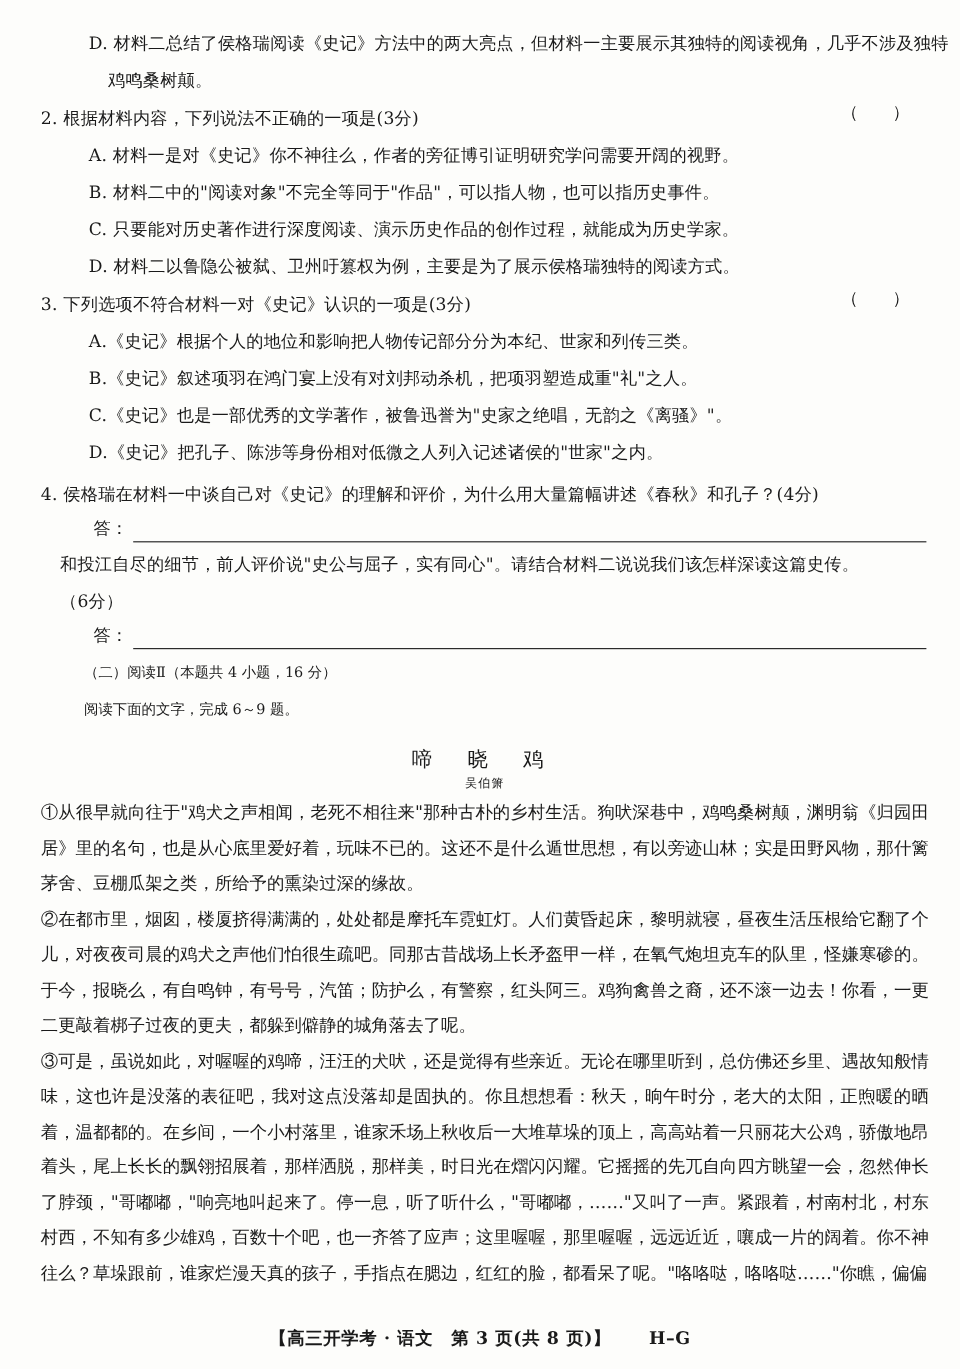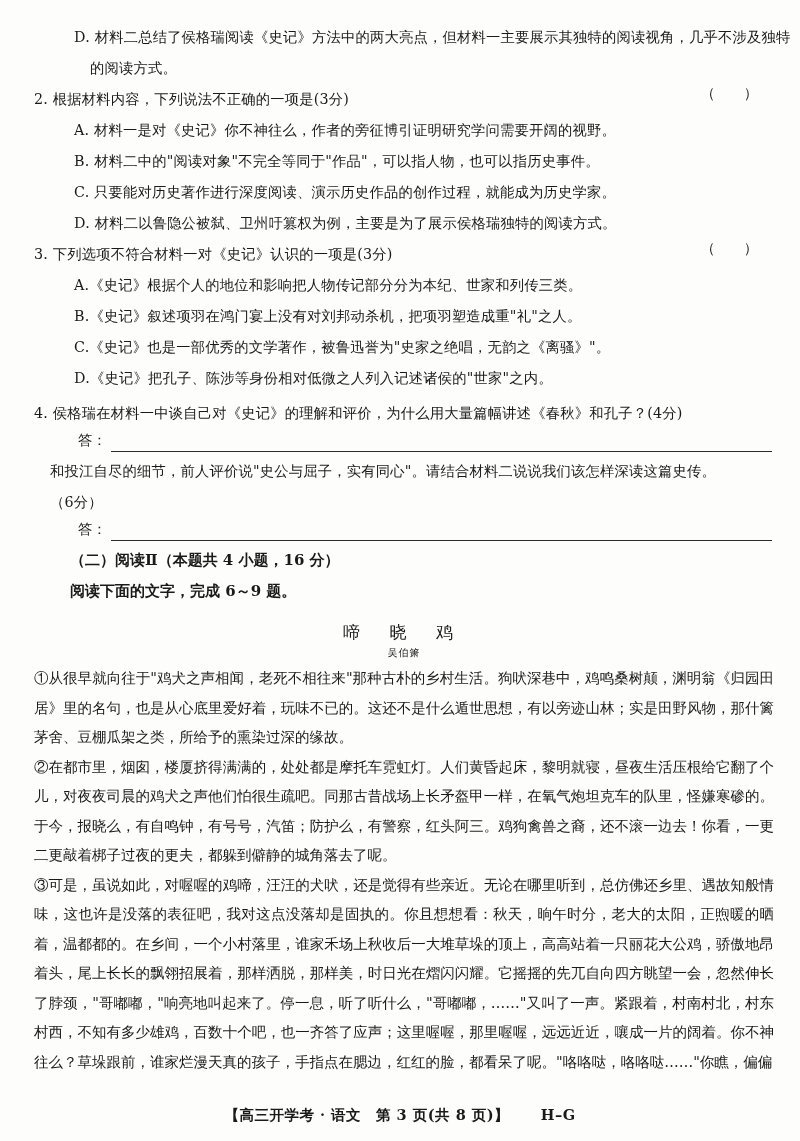--- a/index.html
+++ b/index.html
@@ -61,24 +61,23 @@
     padding-bottom: 2px;
   }
   .answer-rule {
     flex: 1;
     border-bottom: 1px solid #2b2b2b;
     height: 20px;
     margin-left: 4px;
     margin-right: 2px;
   }
   .section-head {
-    font-size: 15px;
+    font-size: 12px;
     line-height: 31px;
     padding-left: 36px;
-    font-weight: bold;
   }
   .title {
     text-align: center;
     font-size: 17px;
     font-weight: normal;
     letter-spacing: 12px;
     margin-top: 14px;
     margin-bottom: 2px;
   }
   .author {
@@ -111,21 +110,21 @@
   }
 </style>
 </head>
 <body>
 
 <div class="page">
   <div class="content">
 
     <div class="indent-opt">
       <div class="line">D. 材料二总结了侯格瑞阅读《史记》方法中的两大亮点，但材料一主要展示其独特的阅读视角，几乎不涉及独特</div>
-      <div class="line" style="padding-left:16px;">的阅读方式。</div>
+      <div class="line" style="padding-left:16px;">鸡鸣桑树颠。</div>
     </div>
 
     <div class="q-row">
       <div class="line">2. 根据材料内容，下列说法不正确的一项是(3分)</div>
       <div class="marks" style="right:16px; letter-spacing:0px;">（　　）</div>
     </div>
     <div class="indent-opt">
       <div class="line">A. 材料一是对《史记》你不神往么，作者的旁征博引证明研究学问需要开阔的视野。</div>
       <div class="line">B. 材料二中的"阅读对象"不完全等同于"作品"，可以指人物，也可以指历史事件。</div>
       <div class="line">C. 只要能对历史著作进行深度阅读、演示历史作品的创作过程，就能成为历史学家。</div>

